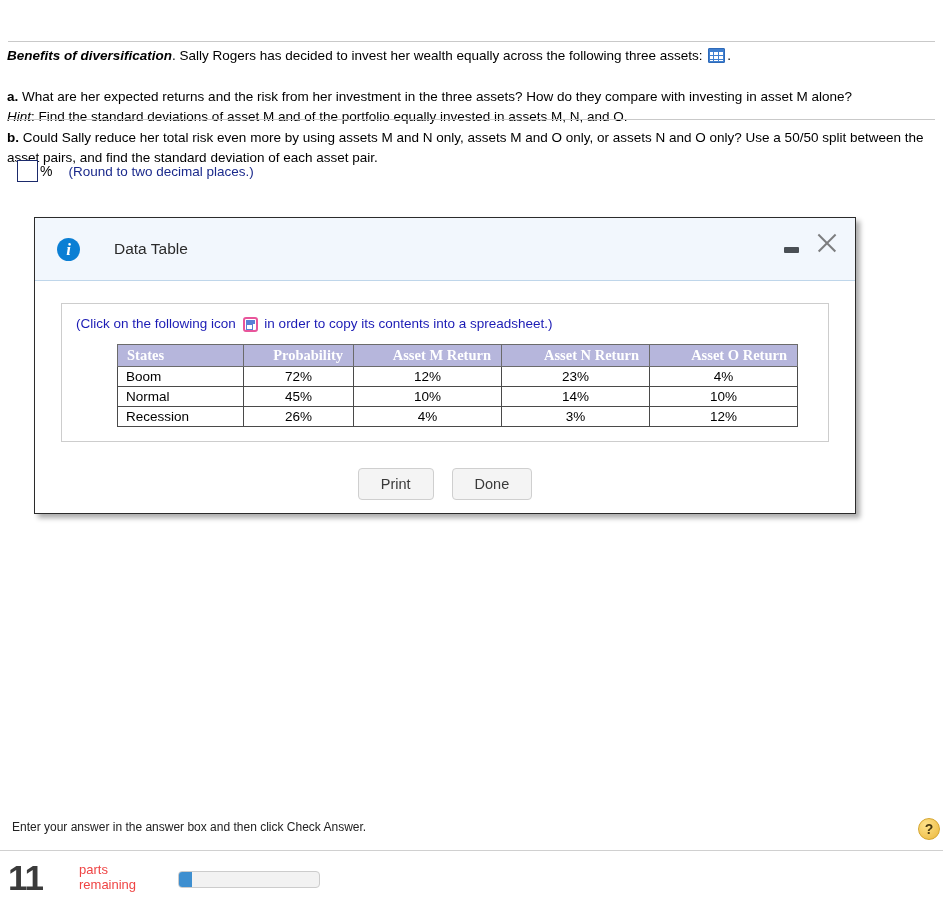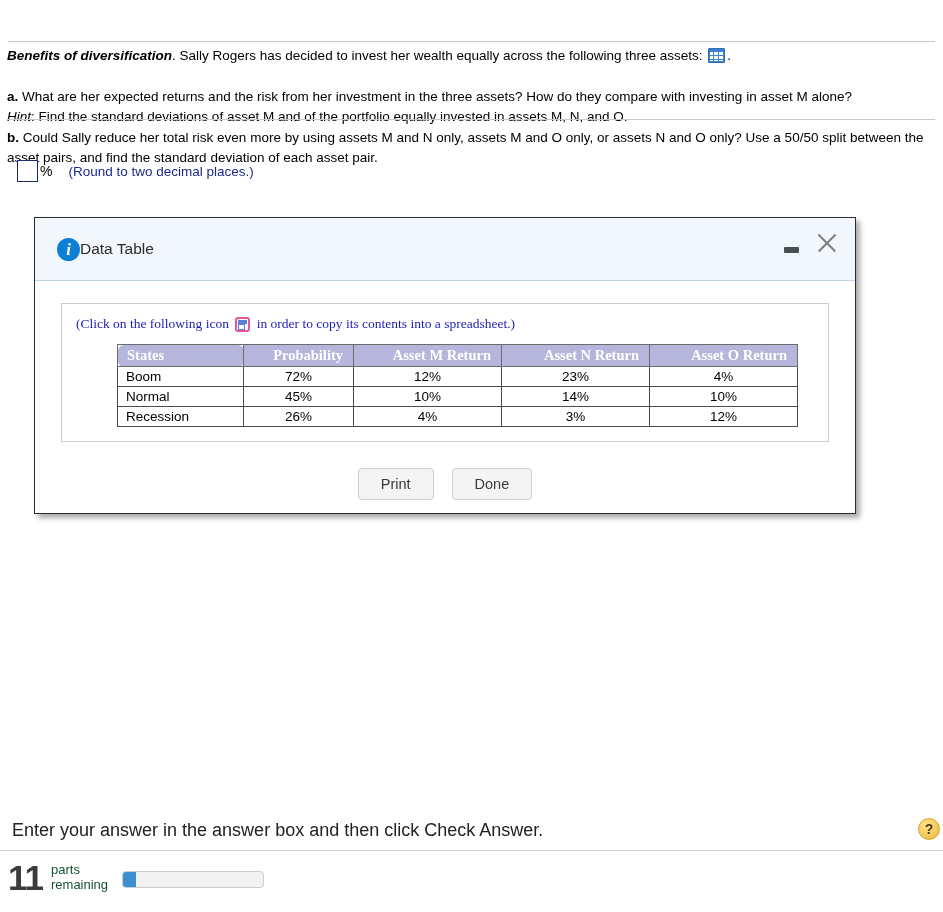--- a/index.html
+++ b/index.html
@@ -75,39 +75,39 @@
     position: relative;
   }
   .info-icon {
     width: 23px; height: 23px; border-radius: 50%;
     background: #0b7fd4;
     color: #ffffff; font-weight: bold; font-style: italic;
     font-family: "Liberation Serif", serif;
     font-size: 17px; line-height: 23px; text-align: center;
     flex: 0 0 auto;
   }
-  .dlg-title { margin-left: 0; font-size: 15.5px; color: #2b2b2b; }
+  .dlg-title { margin-left: 34px; font-size: 15.5px; color: #2b2b2b; }
   .dlg-btns { position: absolute; right: 18px; top: 14px; display: flex; align-items: center; gap: 16px; }
   .min-btn { width: 15px; height: 6px; background: #4a4f55; border-radius: 1px; margin-top: 14px; cursor: pointer; }
   .close-btn {
     width: 22px; height: 22px; position: relative; cursor: pointer; opacity: .75;
   }
   .close-btn::before, .close-btn::after {
     content: ""; position: absolute; left: 0; top: 10px; width: 24px; height: 1.6px; background: #555;
   }
   .close-btn::before { transform: rotate(45deg); }
   .close-btn::after  { transform: rotate(-45deg); }
 
   .dlg-body { padding: 22px 26px 0 26px; }
   .tbl-card {
     border: 1px solid #cdcdcd;
     padding: 12px 14px 14px 14px;
     background: #fff;
   }
-  .copy-line { font-size: 13.5px; color: #1b1bb5; white-space: nowrap; font-family: Liberation Serif, serif; }
+  .copy-line { font-size: 13.5px; color: #1b1bb5; white-space: nowrap; }
   .copy-icon {
     display: inline-block; vertical-align: -4px;
     width: 15px; height: 15px;
     border: 2px solid #e8559b;
     border-radius: 3px;
     background: #ffffff;
     position: relative; margin: 0 3px; cursor: pointer;
   }
   .copy-icon::before {
     content: ""; position: absolute; left: 1px; top: 1px; width: 9px; height: 4px; background: #5a7fd6;
@@ -126,21 +126,21 @@
     background: #b6b6dc;
     color: #ffffff;
     font-family: "Liberation Serif", serif;
     font-weight: bold;
     font-size: 14.5px;
     border: 1px solid #6b6b6b;
     padding: 2px 10px;
     height: 21px;
     text-align: right;
   }
-  table.dt th.first { text-align: left; padding-left: 9px; width: 126px; border-radius: 6px; }
+  table.dt th.first { text-align: left; padding-left: 9px; width: 126px; }
   table.dt td {
     border: 1px solid #4a4a4a;
     padding: 1px 8px;
     height: 20px;
     text-align: center;
     font-size: 13.5px;
     color: #000;
     background: #fff;
   }
   table.dt td.first { text-align: left; padding-left: 8px; }
@@ -154,39 +154,39 @@
     border-radius: 4px;
     padding: 7px 22px;
     font-size: 14.5px;
     color: #3a3a3a;
     cursor: pointer;
   }
 
   
   .hint-text {
     position: absolute; left: 12px; top: 820px;
-    font-size: 18px; color: #222;
+    font-size: 12px; color: #222;
   }
   .help-badge {
     position: absolute; right: 3px; top: 818px;
     width: 22px; height: 22px; border-radius: 50%;
     background: radial-gradient(circle at 35% 30%, #ffe28a, #eab73c);
     border: 1px solid #d6a62f;
     color: #4a3a10; font-weight: bold; font-size: 14px;
     text-align: center; line-height: 21px; cursor: pointer;
   }
   .botrule { position: absolute; left: 0; top: 850px; width: 943px; height: 1px; background: #d0d0d0; }
 
   .botbar {
     position: absolute; left: 0; top: 851px; width: 943px; height: 61px;
     background: #ffffff;
   }
-  .parts-wrap { position: absolute; left: 8px; top: 9px; display: flex; align-items: center; }
+  .parts-wrap { position: absolute; left: 8px; top: 9px; display: flex; align-items: center; gap: 28px; }
   .parts-num { font-size: 35px; font-weight: bold; color: #3b3b3b; line-height: 1; letter-spacing: -1px; }
-  .parts-lbl { font-size: 13px; color: #14532d; line-height: 1.15; margin-left: 8px; }
+  .parts-lbl { font-size: 13px; color: #ef4444; line-height: 1.15; margin-left: 8px; }
   .progress {
     width: 142px; height: 17px; margin-left: 14px; margin-top: 4px;
     background: #f2f2f2; border: 1px solid #cccccc; border-radius: 4px;
     overflow: hidden;
   }
   .progress .fill { height: 100%; background: #3e8fd0; }
 </style>
 </head>
 <body>
 

